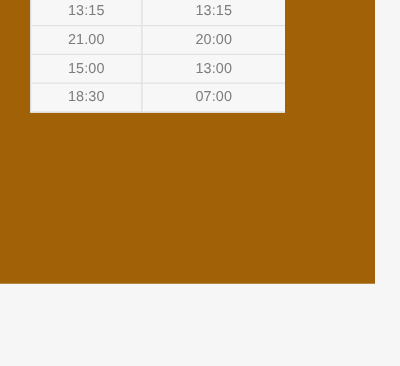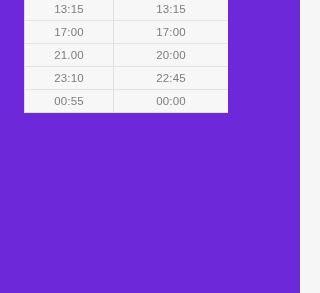--- a/index.html
+++ b/index.html
@@ -11,22 +11,22 @@
     height: 293px;
     overflow: hidden;
     background: #f6f6f6;
     font-family: "Liberation Sans", sans-serif;
     -webkit-font-smoothing: antialiased;
   }
 
   #screen {
     position: relative;
     width: 300px;
-    height: 293px;
-    background: #6d28d9;
+    height: 227px;
+    background: #a16207;
     overflow: hidden;
   }
 
   
   #schedule-table-wrap {
     position: absolute;
     left: 24px;
     top: 0px;
     width: 204px;
     height: 293px;
@@ -79,32 +79,28 @@
         <col class="c1">
         <col class="c2">
       </colgroup>
       <tbody id="schedule-body">
 
       <tr>
             <td>13:15</td>
             <td>13:15</td>
           </tr>
           <tr>
-            <td>17:00</td>
-            <td>17:00</td>
-          </tr>
-          <tr>
             <td>21.00</td>
             <td>20:00</td>
           </tr>
           <tr>
-            <td>23:10</td>
-            <td>22:45</td>
+            <td>15:00</td>
+            <td>13:00</td>
           </tr>
           <tr>
-            <td>00:55</td>
-            <td>00:00</td>
+            <td>18:30</td>
+            <td>07:00</td>
           </tr>
         </tbody>
     </table>
   </div>
 
 </div>
 
 </body></html>

